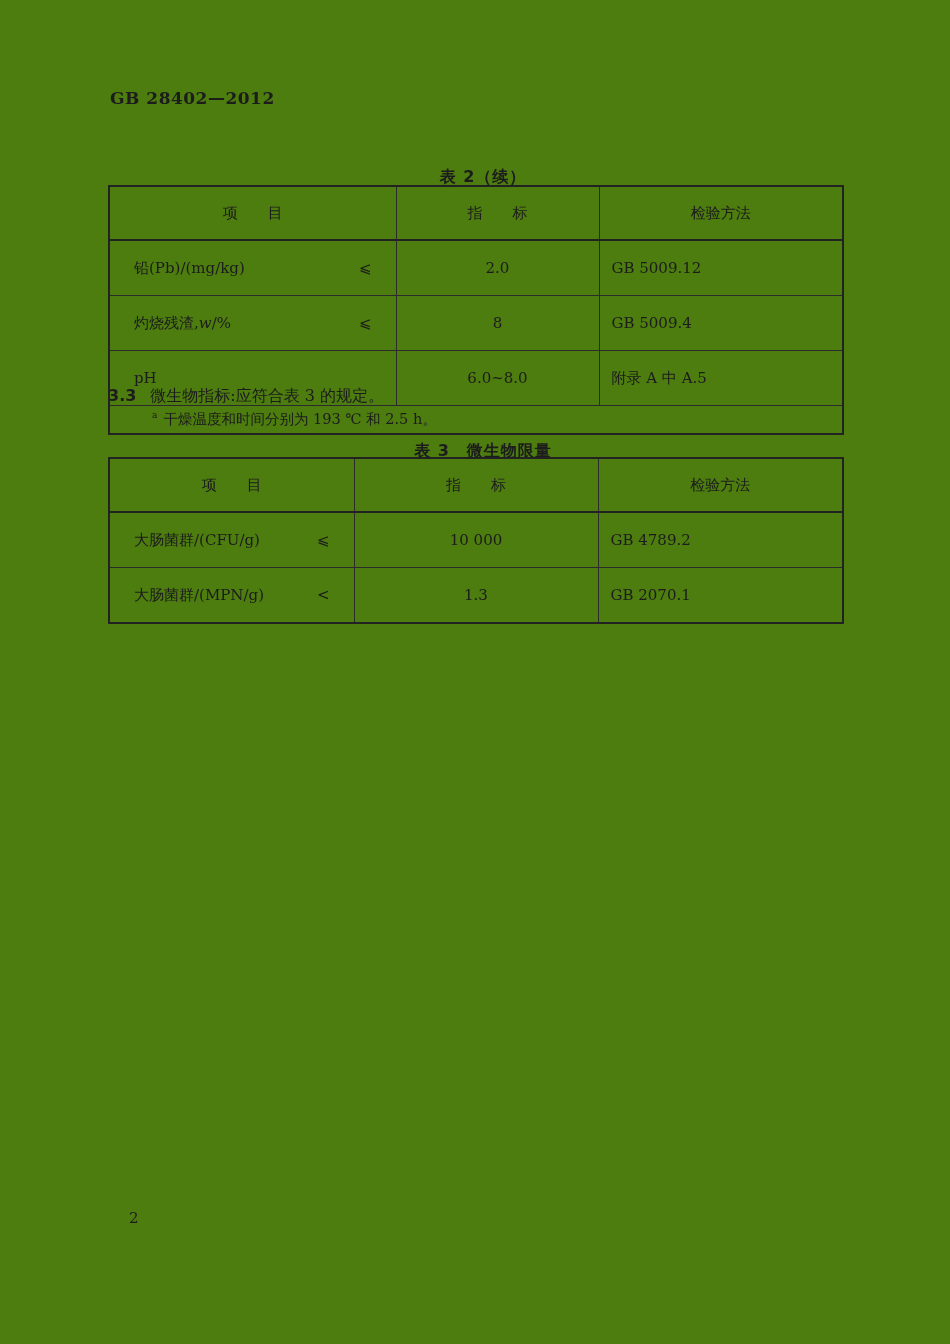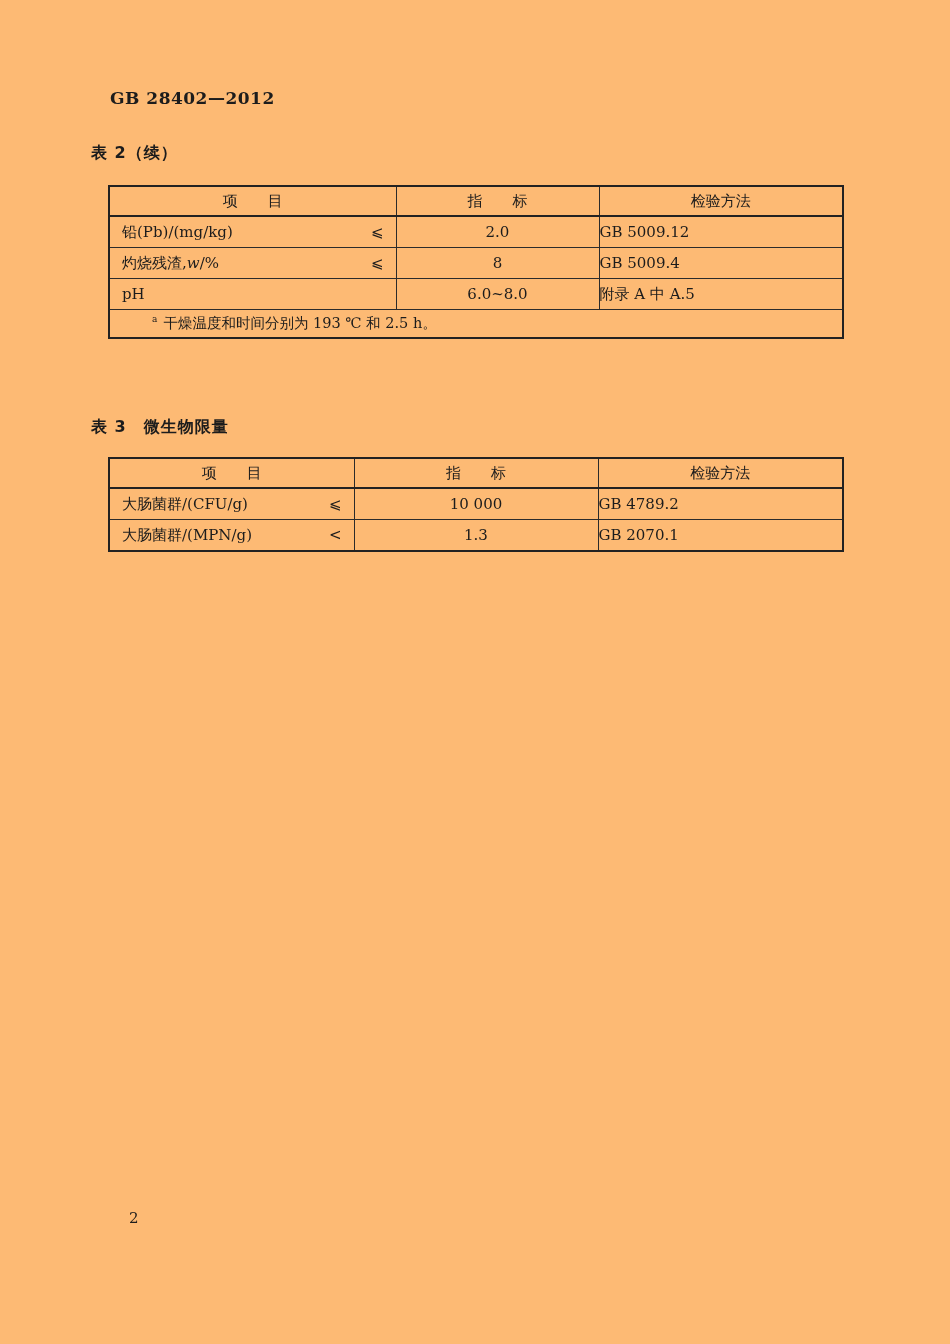--- a/index.html
+++ b/index.html
@@ -1,44 +1,44 @@
 <!DOCTYPE html>
 <html><head>
 <meta charset="utf-8">
 <style>
   html,body{margin:0;padding:0;background:#e8e8e8;}
   .page{
     position:relative;
     width:950px;height:1344px;
-    background:#fdba74;
+    background:#4d7c0f;
     font-family:"DejaVu Serif","Liberation Serif",serif;
     color:#1c1c1c;
     overflow:hidden;
   }
   .doc-code{
     position:absolute;left:110px;top:88px;
     font-size:17px;font-weight:bold;letter-spacing:0.5px;
   }
   .tbl-title{
-    position:absolute;left:91px;width:734px;
+    position:absolute;left:116px;width:734px;text-align:center;
     font-family:"DejaVu Sans","Liberation Sans",sans-serif;
-    font-size:16px;font-weight:bold;letter-spacing:1px;
+    font-size:16px;font-weight:bold;letter-spacing:1px;margin-top:24px;
   }
   #t2-title{top:143px;}
   #t3-title{top:417px;}
   .doc-table-wrap{position:absolute;left:108px;width:734px;}
   #t2-wrap{top:185px;}
   #t3-wrap{top:457px;}
   table.doc-table{
     border-collapse:collapse;table-layout:fixed;width:734px;
     font-size:15px;color:#1c1c1c;
   }
   table.doc-table td{
     border:1px solid #2b2b2b;
-    height:30px;padding:0;vertical-align:middle;
+    height:30px;padding:12px;vertical-align:middle;
     overflow:hidden;white-space:nowrap;
   }
   table.doc-table{border:2px solid #222;}
   tr.head td{height:28px;text-align:center;border-bottom:2px solid #222;}
   .cell-item{display:flex;justify-content:space-between;align-items:center;padding:0 12px;}
   .cell-val{text-align:center;}
   .cell-method{padding:0 12px;text-align:left;}
   .rel{font-family:"DejaVu Sans","Liberation Sans",sans-serif;font-size:15px;}
   .ivar{font-style:italic;}
   .footnote-cell{padding:0 12px 0 42px !important;height:27px !important;font-size:14.5px;}
@@ -107,20 +107,23 @@
         <td class="cell-val">6.0~8.0</td>
         <td class="cell-method"><span>附录 A 中 A.5</span></td>
       </tr>
       <tr>
         <td class="footnote-cell" colspan="3"><sup class="fn">a</sup><span>干燥温度和时间分别为 193 ℃ 和 2.5 h。</span></td>
       </tr>
     </tbody>
       </table>
   </div>
 
+  <div class="section-line">
+    <span class="section-num">3.3</span><span>微生物指标:应符合表 3 的规定。</span>
+  </div>
 
   <div class="tbl-title" id="t3-title">表 3　微生物限量</div>
 
   <div class="doc-table-wrap" id="t3-wrap">
     <table class="doc-table">
       <colgroup>
           <col style="width:245px">
           <col style="width:244px">
           <col style="width:245px">
         </colgroup>

